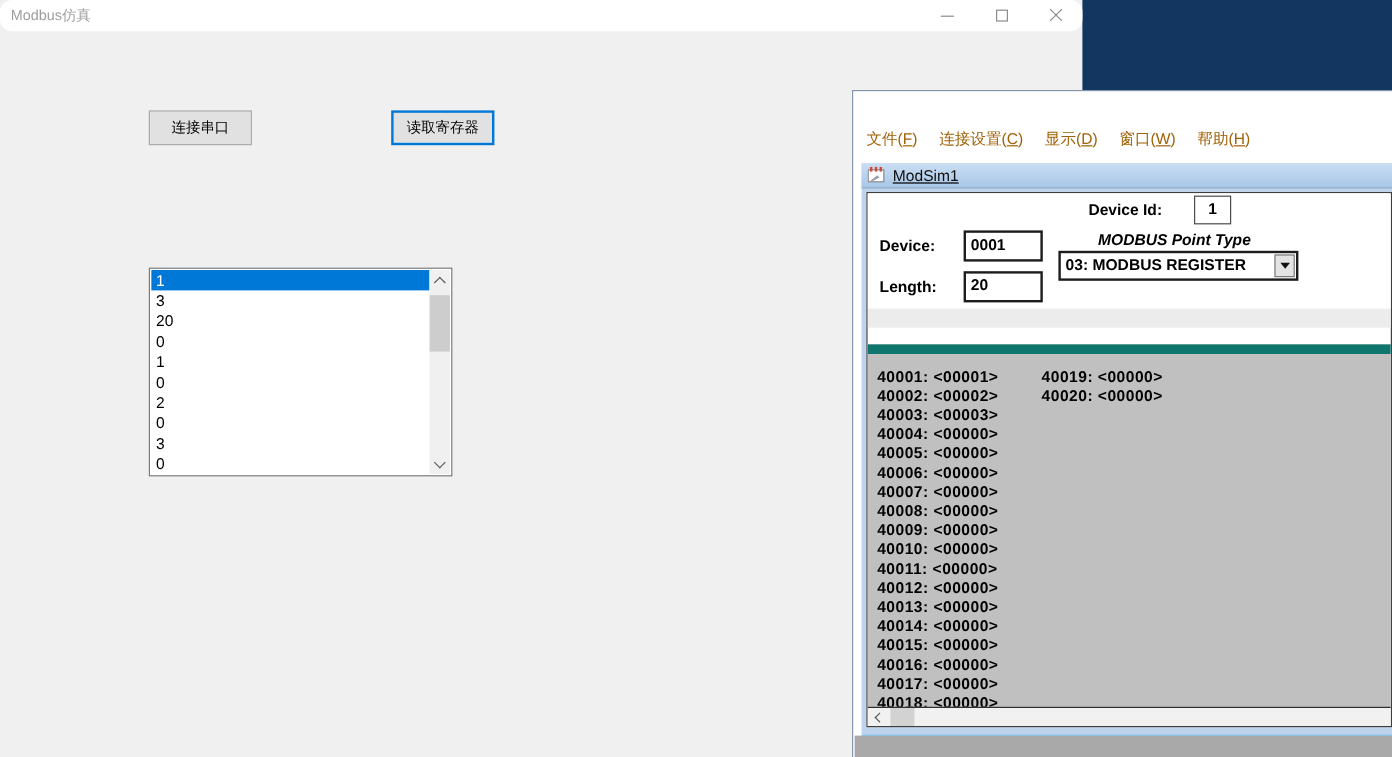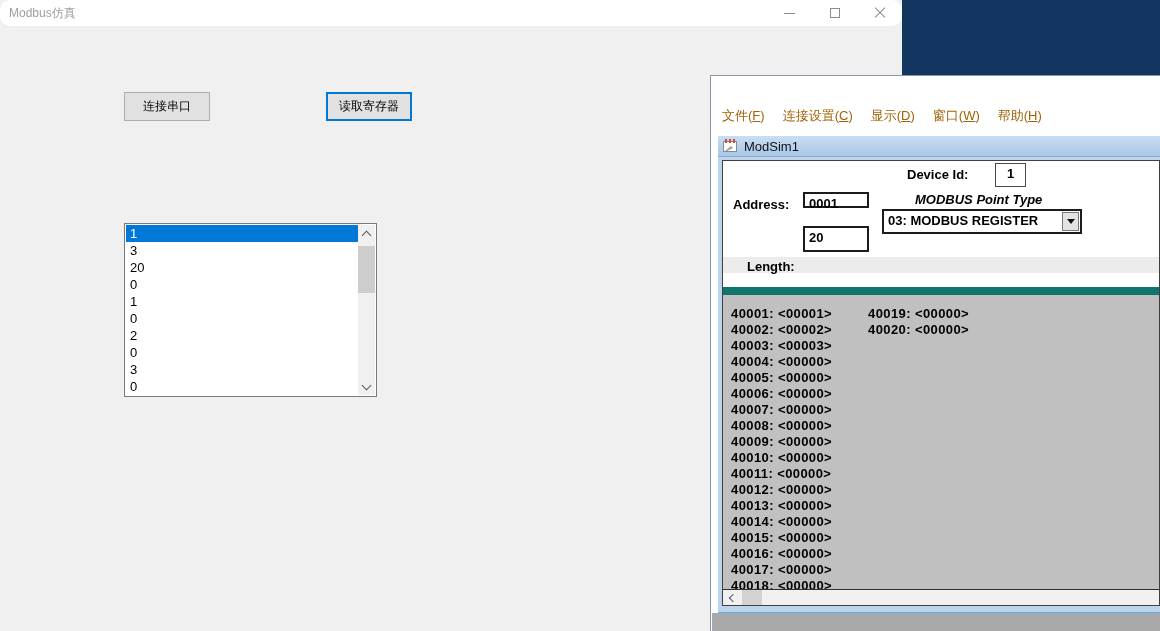--- a/index.html
+++ b/index.html
@@ -55,35 +55,35 @@
   .menu-item u { text-decoration:underline; }
 
   .mdi { position:absolute; left:1px; top:52px; right:0; bottom:0; background:#ffffff; overflow:hidden; }
   .mdi-bottom { position:absolute; left:0; right:0; top:485px; bottom:0; background:var(--mdi_bg, #a9a9a9); }
   .child-blue-line { position:absolute; left:6px; right:0; top:484px; height:1px; background:#58ace4; }
 
   .child-window { position:absolute; left:6px; top:8px; right:0; height:476px;
                   background:var(--child_frame, #bdd4ec); }
   .child-titlebar { position:absolute; left:0; top:0; right:0; height:21px;
                     background:linear-gradient(#cadef3, #a9c7e7);
-                    display:flex; align-items:center; border-bottom:1px solid #8fa8c4; }
+                    display:flex; align-items:center; border-bottom:1px solid #8fa8c4;text-decoration:underline; }
   .child-icon { margin-left:5px; flex:none; }
   .child-title { margin-left:6px; font-size:13px; color:#101010; }
   .child-content { position:absolute; left:4px; right:0; top:24px; bottom:6px;
                    border:1px solid #3f3f3f; background:#fff; display:flex; flex-direction:column; overflow:hidden; }
 
   .form-area { position:relative; height:96px; background:#fff; flex:none; }
   .flabel { position:absolute; font-size:13px; font-weight:bold; color:#000; white-space:nowrap; }
   .lbl-address { left:10px; top:36px; }
-  .lbl-length  { left:24px; top:70px;margin-top:28px; }
+  .lbl-length  { left:10px; top:70px; }
   .lbl-deviceid { left:184px; top:6px; }
   .lbl-pointtype { left:192px; top:31px;font-style:italic; }
   .finput { position:absolute; background:#fff; border:2px solid #1c1c1c; font-size:13px; font-weight:bold;
             color:#000; padding:2px 0 0 4px; font-family:"Liberation Sans", sans-serif; }
-  .inp-address { left:80px; top:31px; width:66px; height:16px; }
+  .inp-address { left:80px; top:31px; width:66px; height:26px; }
   .inp-length  { left:80px; top:65px; width:66px; height:26px; }
   .inp-deviceid { left:272px; top:2px; width:31px; height:24px; text-align:center; padding-left:0;
                   border-width:1.5px; border-color:#4a4a4a; }
   .combo { position:absolute; left:159px; top:48px; width:200px; height:25px; background:#fff; border:2px solid #1c1c1c; }
   .combo-text { position:absolute; left:4px; top:2px; font-size:13px; font-weight:bold; color:#000; white-space:nowrap; }
   .combo-btn { position:absolute; right:1px; top:1px; bottom:1px; width:17px; background:#e3e3e3;
                border:1px solid #7a7a7a; display:flex; align-items:center; justify-content:center; }
   .tri-down { width:0; height:0; border-left:4px solid transparent; border-right:4px solid transparent; border-top:5px solid #111; }
 
   .strip { height:16px; background:#ececec; flex:none; }
@@ -170,21 +170,21 @@
           <path d="M2 12 L8 7 L10 9 L4 12 Z" fill="#9aa0a8"></path>
         </svg>
         <span class="child-title">ModSim1</span>
       </div>
 
       <div class="child-content">
         <div class="form-area">
           <span class="flabel lbl-deviceid">Device Id:</span>
           <div class="finput inp-deviceid">1</div>
 
-          <span class="flabel lbl-address">Address:</span>
+          <span class="flabel lbl-address">Device:</span>
           <div class="finput inp-address">0001</div>
 
           <span class="flabel lbl-pointtype">MODBUS Point Type</span>
           <div class="combo">
             <span class="combo-text">03: MODBUS REGISTER</span>
             <span class="combo-btn">
                 <span class="tri-down"></span>
               </span>
           </div>
 

